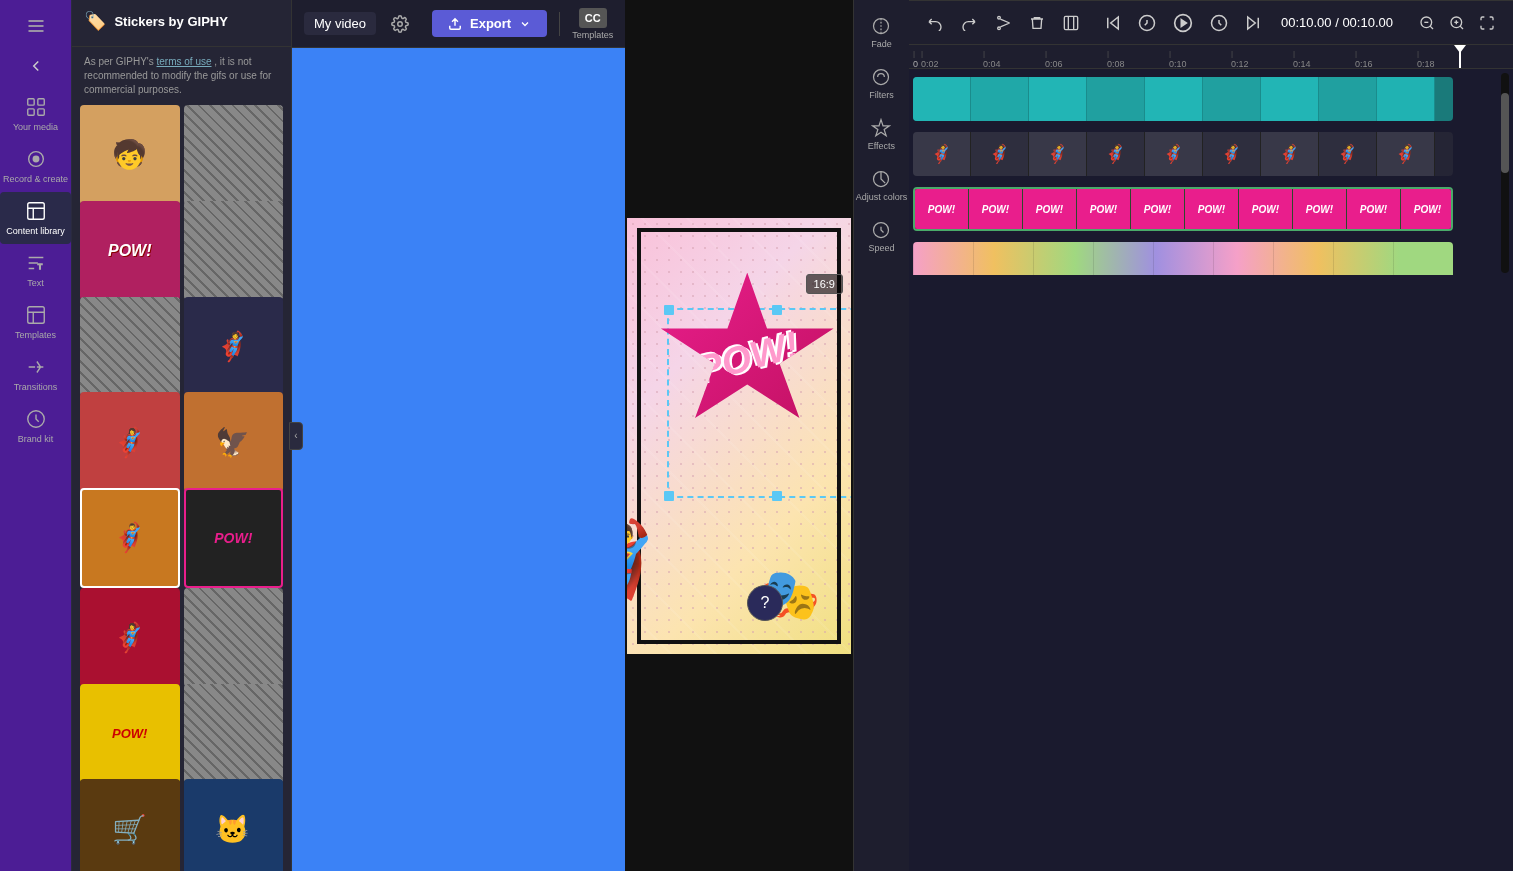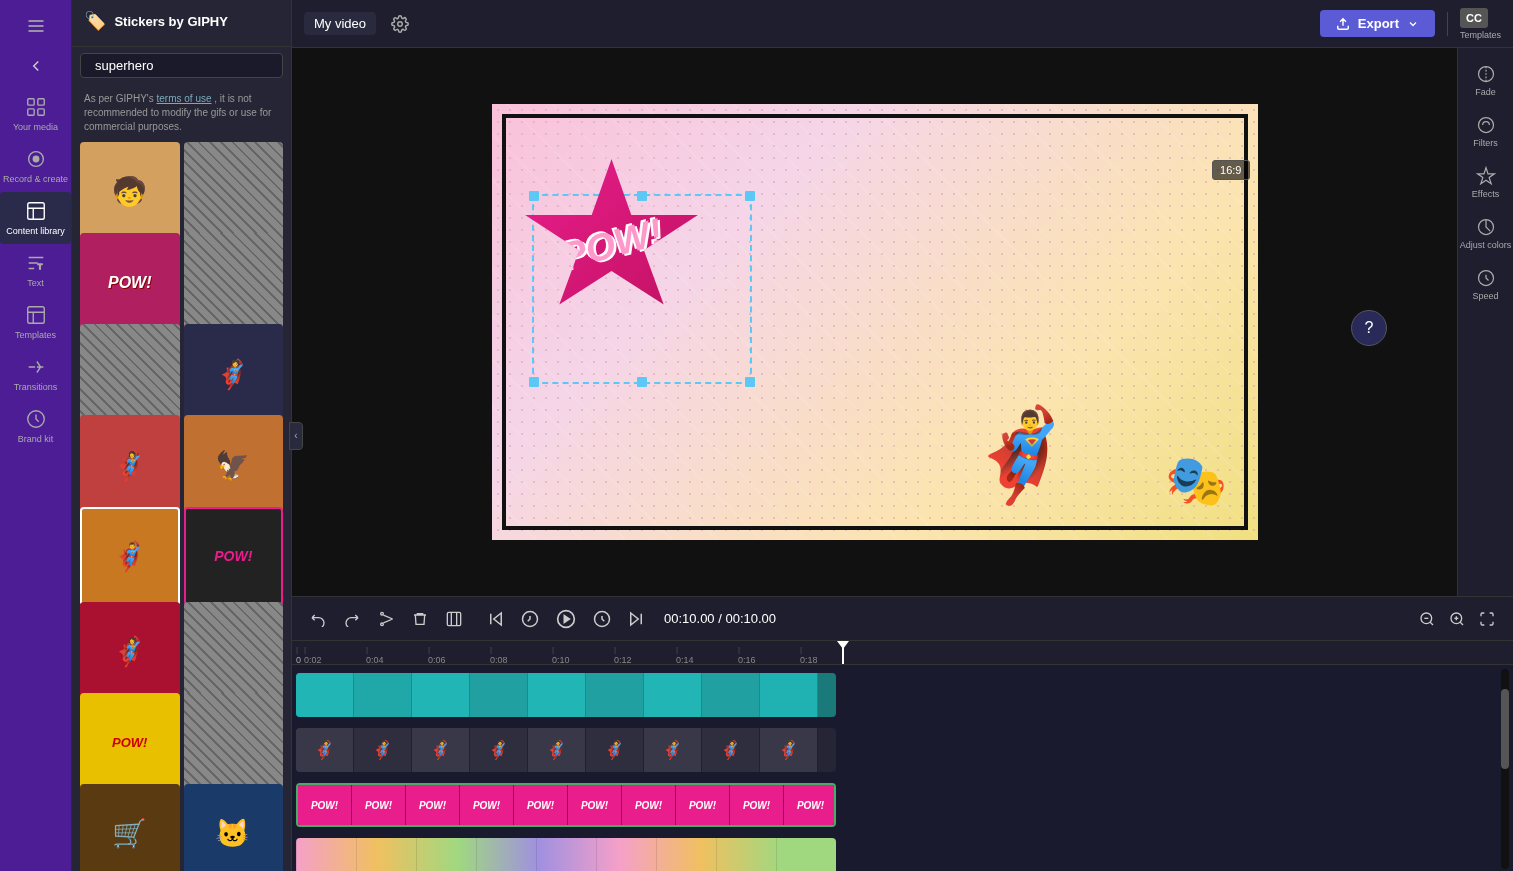--- a/index.html
+++ b/index.html
@@ -91,21 +91,21 @@
       width: 14px; height: 28px;
       background: #2a2a3e;
       border-radius: 0 4px 4px 0;
       display: flex; align-items: center; justify-content: center;
       cursor: pointer; z-index: 10; color: #aaa; font-size: 10px;
       border: 1px solid #444;
     }
 
     
     .main-area {
-      flex: 1; display: flex; flex-direction: column;
+      flex: 1; display: flex; flex-direction: row;
       background: #3b82f6; min-width: 0;
     }
 
     
     .top-bar {
       height: 48px;
       background: #1e1e2e;
       display: flex; align-items: center;
       padding: 0 12px; gap: 8px;
       border-bottom: 1px solid #333;
@@ -116,21 +116,21 @@
     }
     .top-bar-spacer { flex: 1; }
     .export-btn {
       background: #5b5bd6; color: #fff;
       border: none; border-radius: 4px;
       padding: 6px 16px; cursor: pointer;
       font-size: 13px; display: flex; align-items: center; gap: 8px;
       font-weight: 600;
     }
     .captions-btn {
-      display: flex; flex-direction: column; align-items: flex-start;
+      display: flex; flex-direction: column; align-items: center;
       gap: 2px; color: #aaa; cursor: pointer; font-size: 9px;
       background: none; border: none;
     }
     .cc-box {
       width: 28px; height: 20px; background: #555;
       border-radius: 3px; display: flex; align-items: center;
       justify-content: center; font-size: 11px; color: #fff; font-weight: bold;
     }
 
     
@@ -409,32 +409,20 @@
 
 <div class="panel">
   <div class="panel-header">
 
     <div style="display:flex;align-items:center;gap:8px;margin-bottom:8px;width:100%">
       <span style="font-size:18px">🏷️</span>
       <span style="font-size:13px;font-weight:600;">Stickers by GIPHY</span>
     </div>
   </div>
 
-  <div style="padding:6px 8px;">
-    <div class="search-box">
-      <svg width="14" height="14" viewBox="0 0 24 24" fill="none" stroke="#aaa" stroke-width="2">
-        <circle cx="11" cy="11" r="8"></circle>
-          <path d="M21 21l-4.35-4.35"></path>
-      </svg>
-      <input type="text" value="superhero" style="">
-      <svg width="14" height="14" viewBox="0 0 24 24" fill="none" stroke="#aaa" stroke-width="2">
-        <path d="M18 6L6 18M6 6l12 12"></path>
-      </svg>
-    </div>
-  </div>
 
   <div class="giphy-notice">
     <span>As per GIPHY's</span>
     <a>terms of use</a>
     <span>, it is not recommended to modify the gifs or use for commercial purposes.</span>
   </div>
 
 
   <div class="sticker-grid">
 

